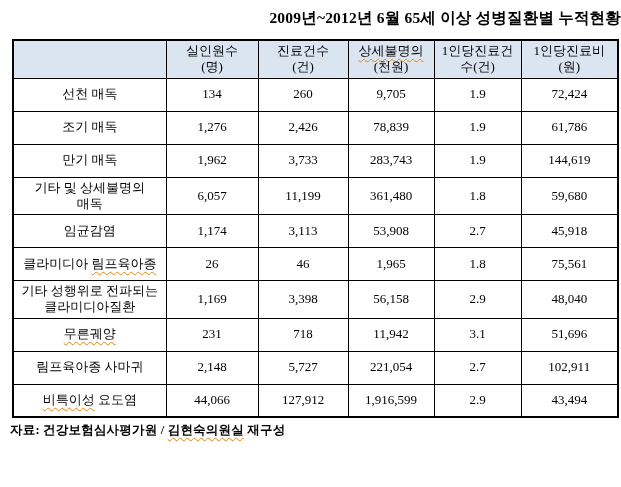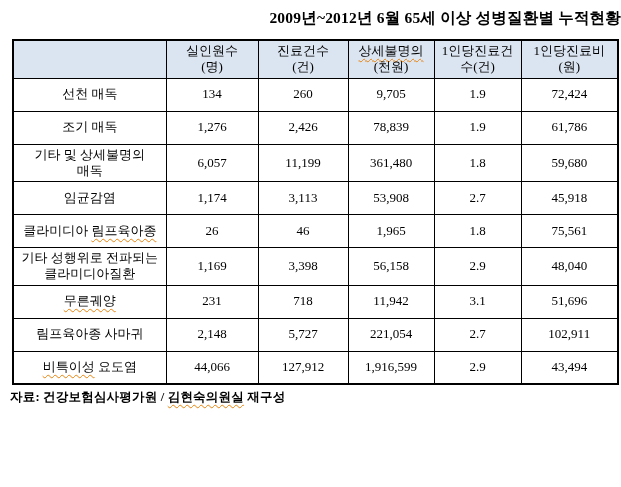--- a/index.html
+++ b/index.html
@@ -106,20 +106,28 @@
         </tr>
         <tr>
           <td><span>조기 매독</span></td>
           <td>1,276</td>
           <td>2,426</td>
           <td>78,839</td>
           <td>1.9</td>
           <td>61,786</td>
         </tr>
         <tr>
+          <td><span>만기 매독</span></td>
+          <td>1,962</td>
+          <td>3,733</td>
+          <td>283,743</td>
+          <td>1.9</td>
+          <td>144,619</td>
+        </tr>
+        <tr>
           <td><span>기타 및 상세불명의
 매독</span></td>
           <td>6,057</td>
           <td>11,199</td>
           <td>361,480</td>
           <td>1.8</td>
           <td>59,680</td>
         </tr>
         <tr>
           <td><span>임균감염</span></td>

